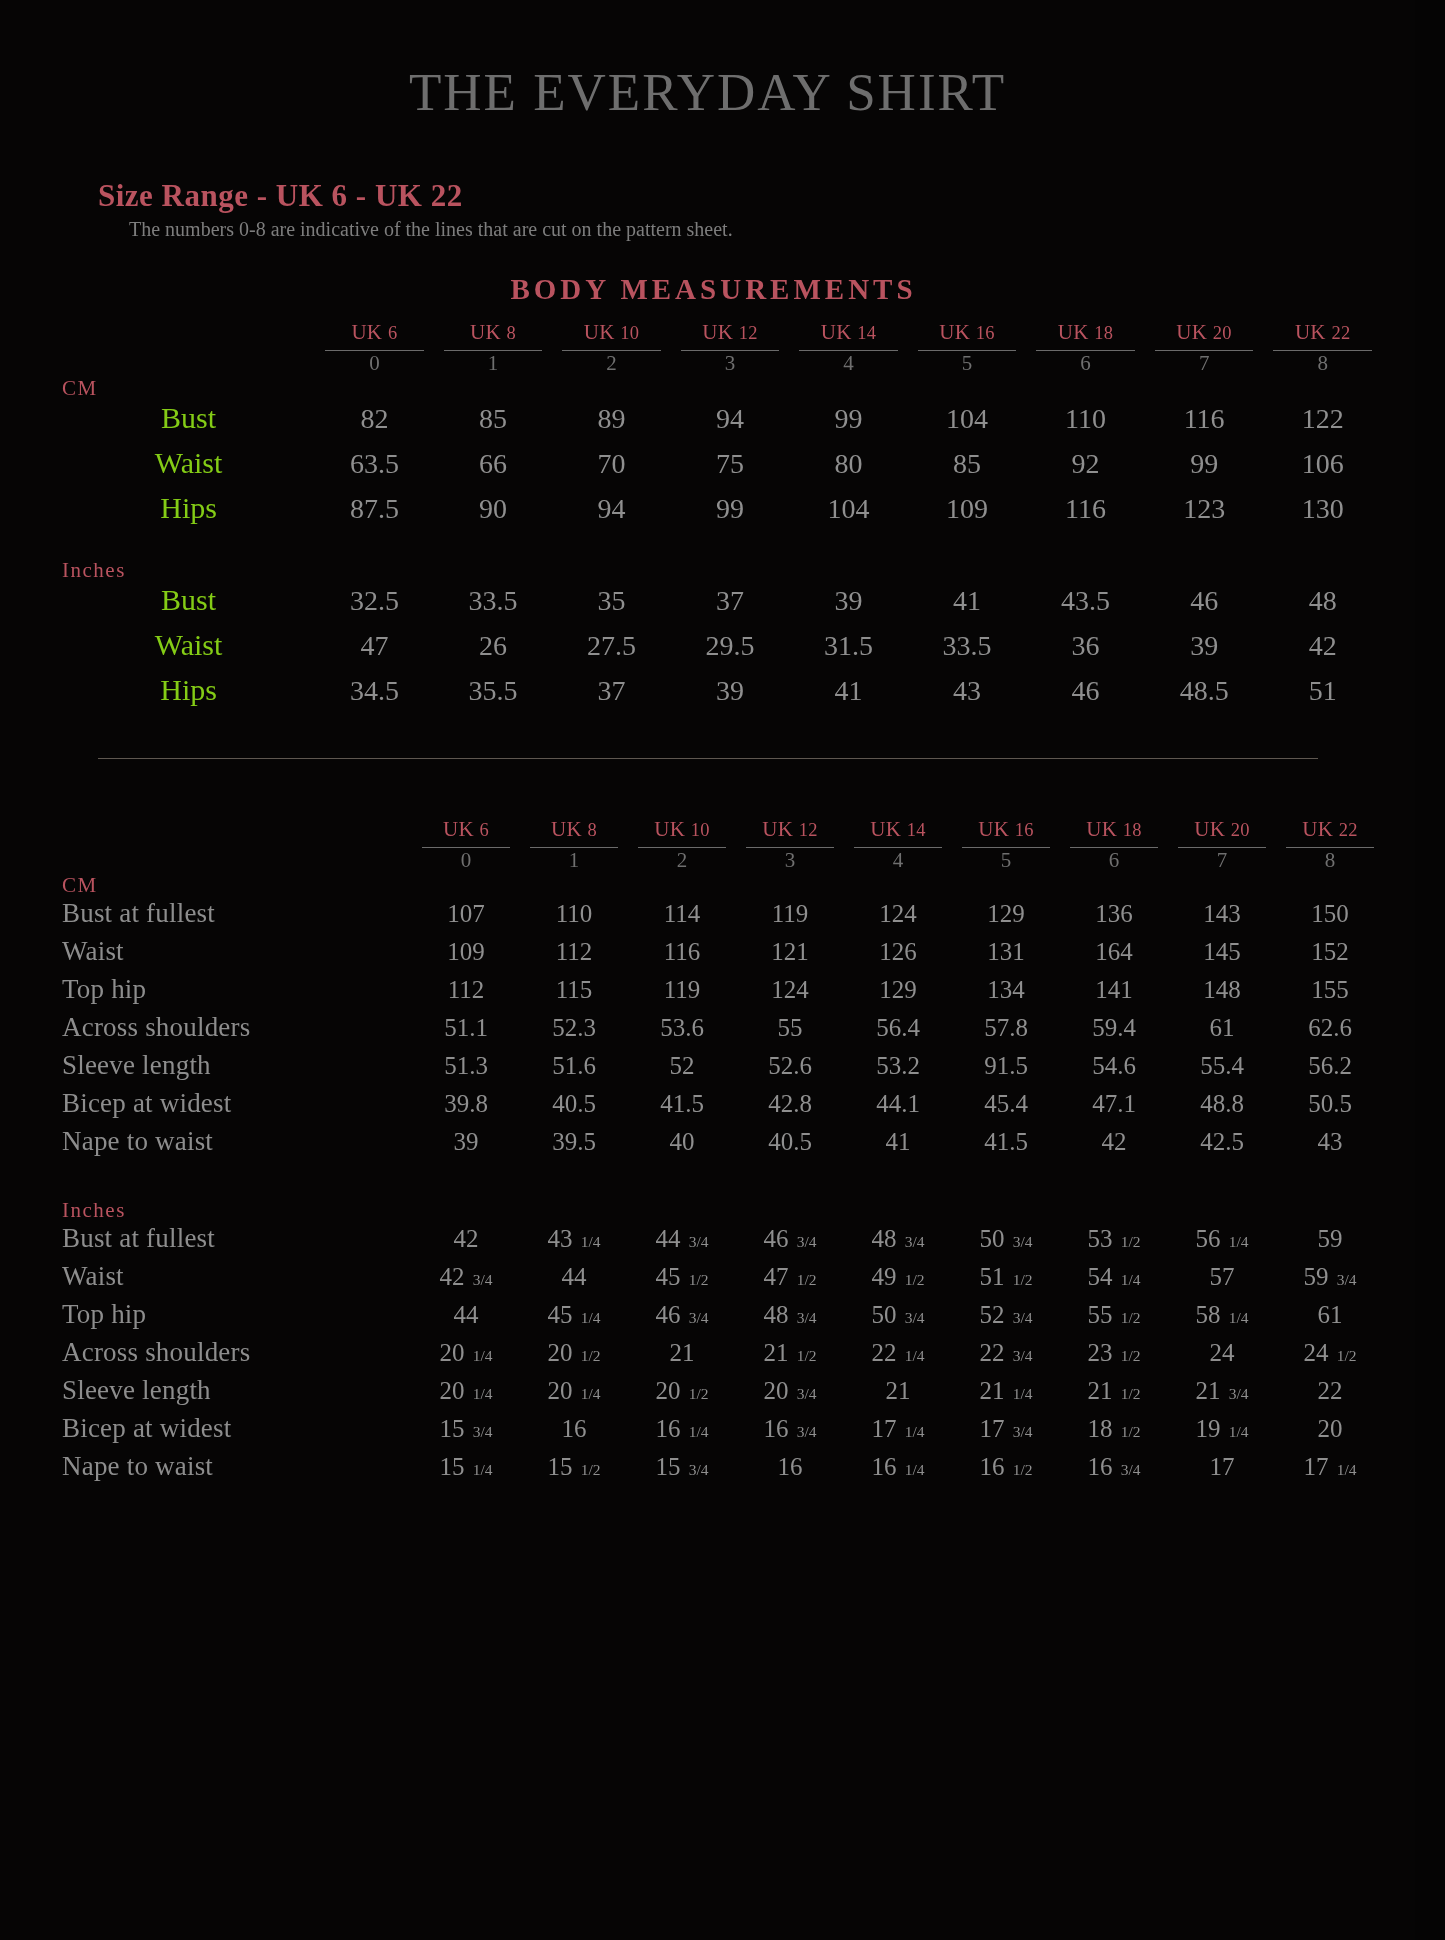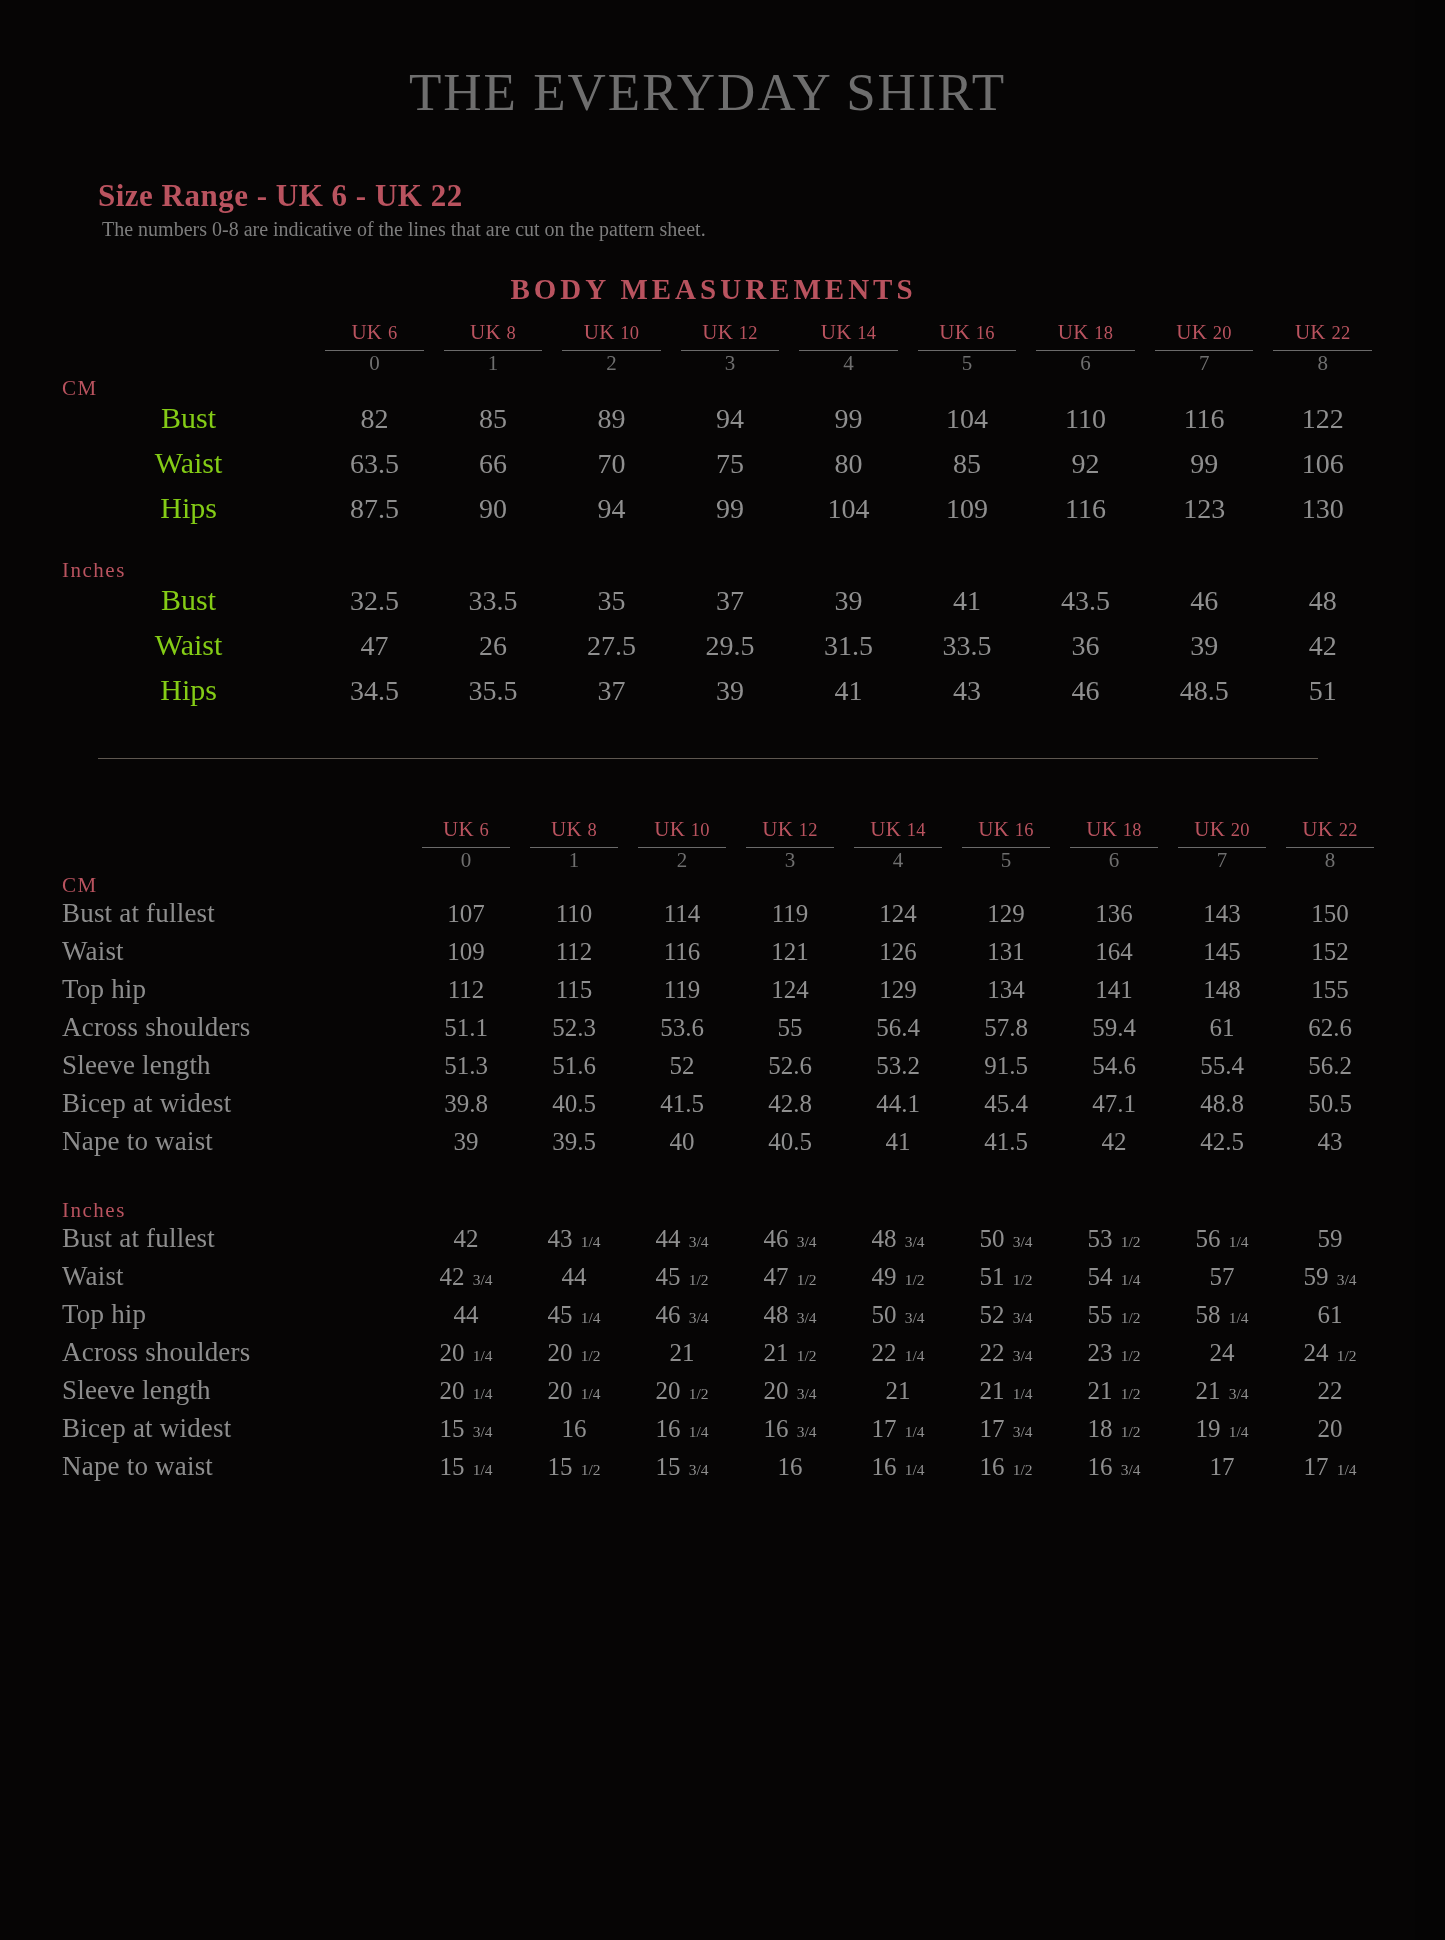--- a/index.html
+++ b/index.html
@@ -42,20 +42,21 @@
     font-size: 31px;
     font-weight: bold;
     color: #b9535f;
     letter-spacing: 0.5px;
   }
   .size-note {
     font-size: 20px;
     color: #7d7d7d;
     margin-top: 4px;
     padding-left: 4px;
+    margin-left: 27px;
   }
 
   
   .section-heading {
     text-align: center;
     color: #b9535f;
     font-weight: bold;
     letter-spacing: 4px;
     font-size: 29px;
     padding-left: 12px;

